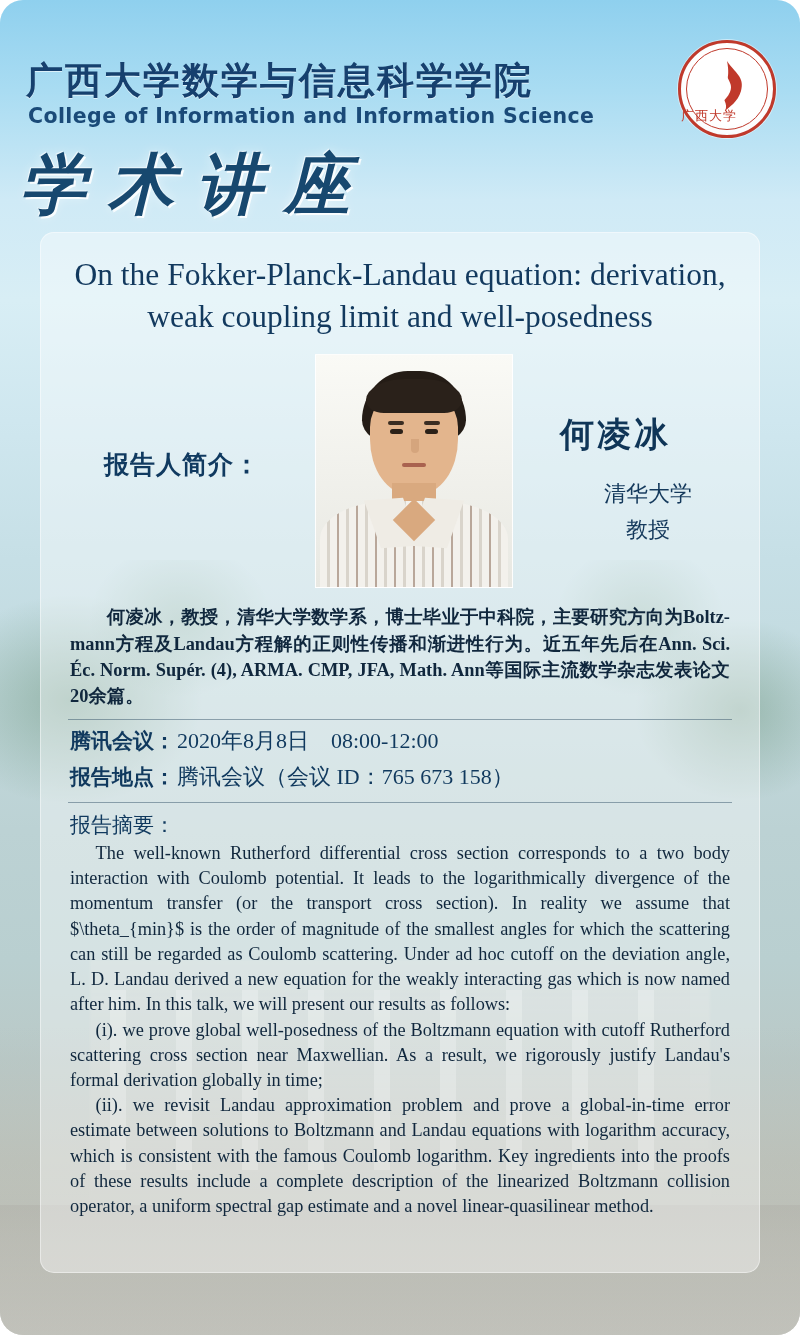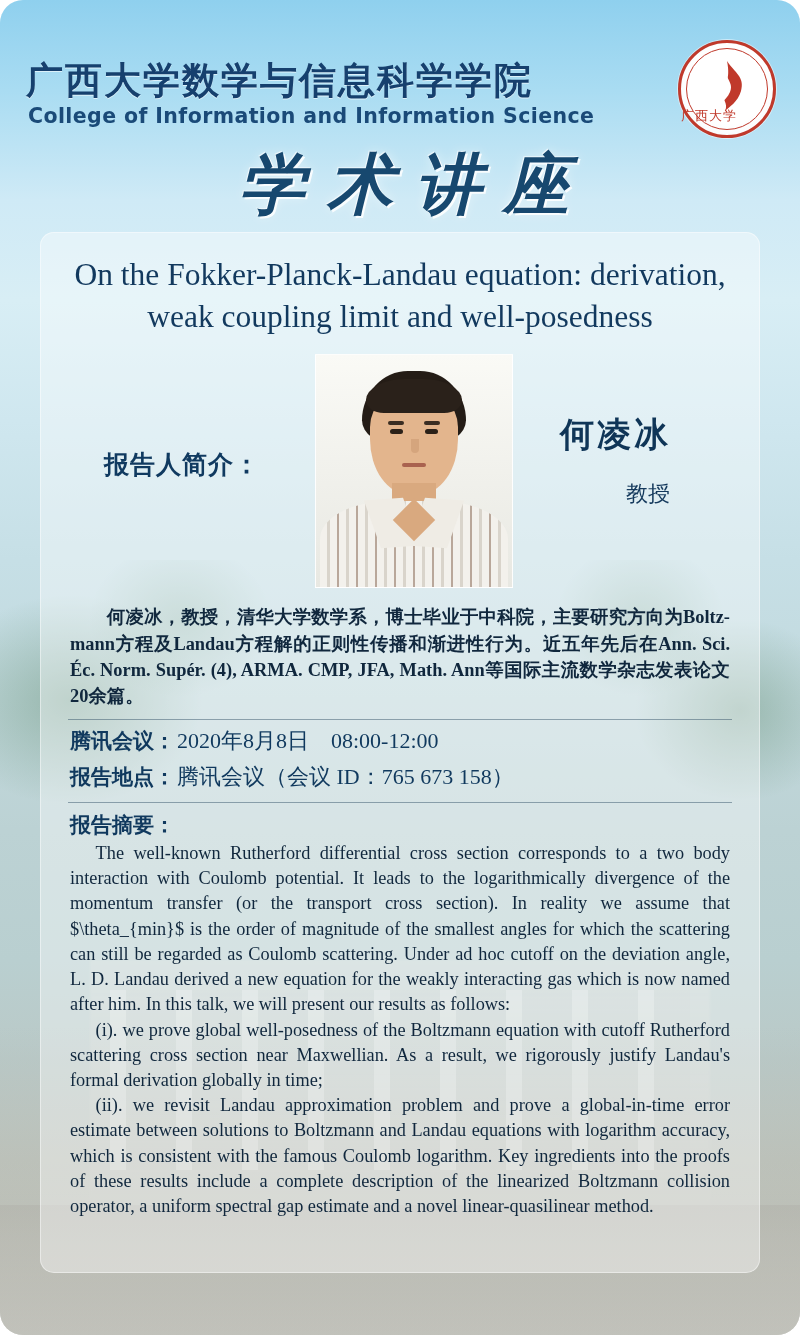--- a/index.html
+++ b/index.html
@@ -138,32 +138,32 @@
     font-size: 13px;
     color: #c0392b;
     letter-spacing: 1px;
   }
 
   
   .calligraphy {
     position: absolute;
     top: 140px;
     left: 0; right: 0;
-    text-align: center;
+    text-align: left;
     font-family: "DejaVu Sans", sans-serif;
     font-weight: bold;
     font-size: 66px;
     letter-spacing: 22px;
     color: #17486f;
     text-shadow:
       2px 2px 0 rgba(255,255,255,0.85),
       -1px -1px 0 rgba(255,255,255,0.6),
       0 0 12px rgba(255,255,255,0.5);
     font-style: italic;
-    padding-left: 30px;
+    padding-left: 20px;
   }
 
   
   .card {
     position: absolute;
     left: 40px;
     top: 232px;
     width: 720px;
     bottom: 62px;
     background: rgba(255,255,255,0.40);
@@ -376,21 +376,21 @@
     margin-right: 2px;
   }
   .info-row .val {
     font-family: "Liberation Serif", serif;
     font-size: 22px;
   }
 
   .abstract-head {
     margin: 8px 30px 0 30px;
     font-family: "DejaVu Sans", sans-serif;
-    font-weight: bold;
+    font-weight: normal;
     font-size: 21px;
     color: #10395e;
   }
   .abstract {
     margin: 2px 30px 0 30px;
     font-family: "Liberation Serif", serif;
     font-size: 18.3px;
     line-height: 1.38;
     color: #10273d;
     text-align: justify;
@@ -443,20 +443,21 @@
         <div class="mouth"></div>
         <div class="neck"></div>
         <div class="shirt"></div>
         <div class="collar-l"></div>
         <div class="collar-r"></div>
         <div class="vneck"></div>
       </div>
 
       <div class="speaker-name">何凌冰</div>
       <div class="speaker-affil">
+        <div>清华大学</div>
         <div>教授</div>
       </div>
     </div>
 
     <div class="bio">何凌冰，教授，清华大学数学系，博士毕业于中科院，主要研究方向为Boltz-mann方程及Landau方程解的正则性传播和渐进性行为。近五年先后在Ann. Sci. Éc. Norm. Supér. (4), ARMA. CMP, JFA, Math. Ann等国际主流数学杂志发表论文20余篇。</div>
 
     <div class="divider"></div>
 
     <div class="info-row">
       <span class="lab">腾讯会议：</span>

